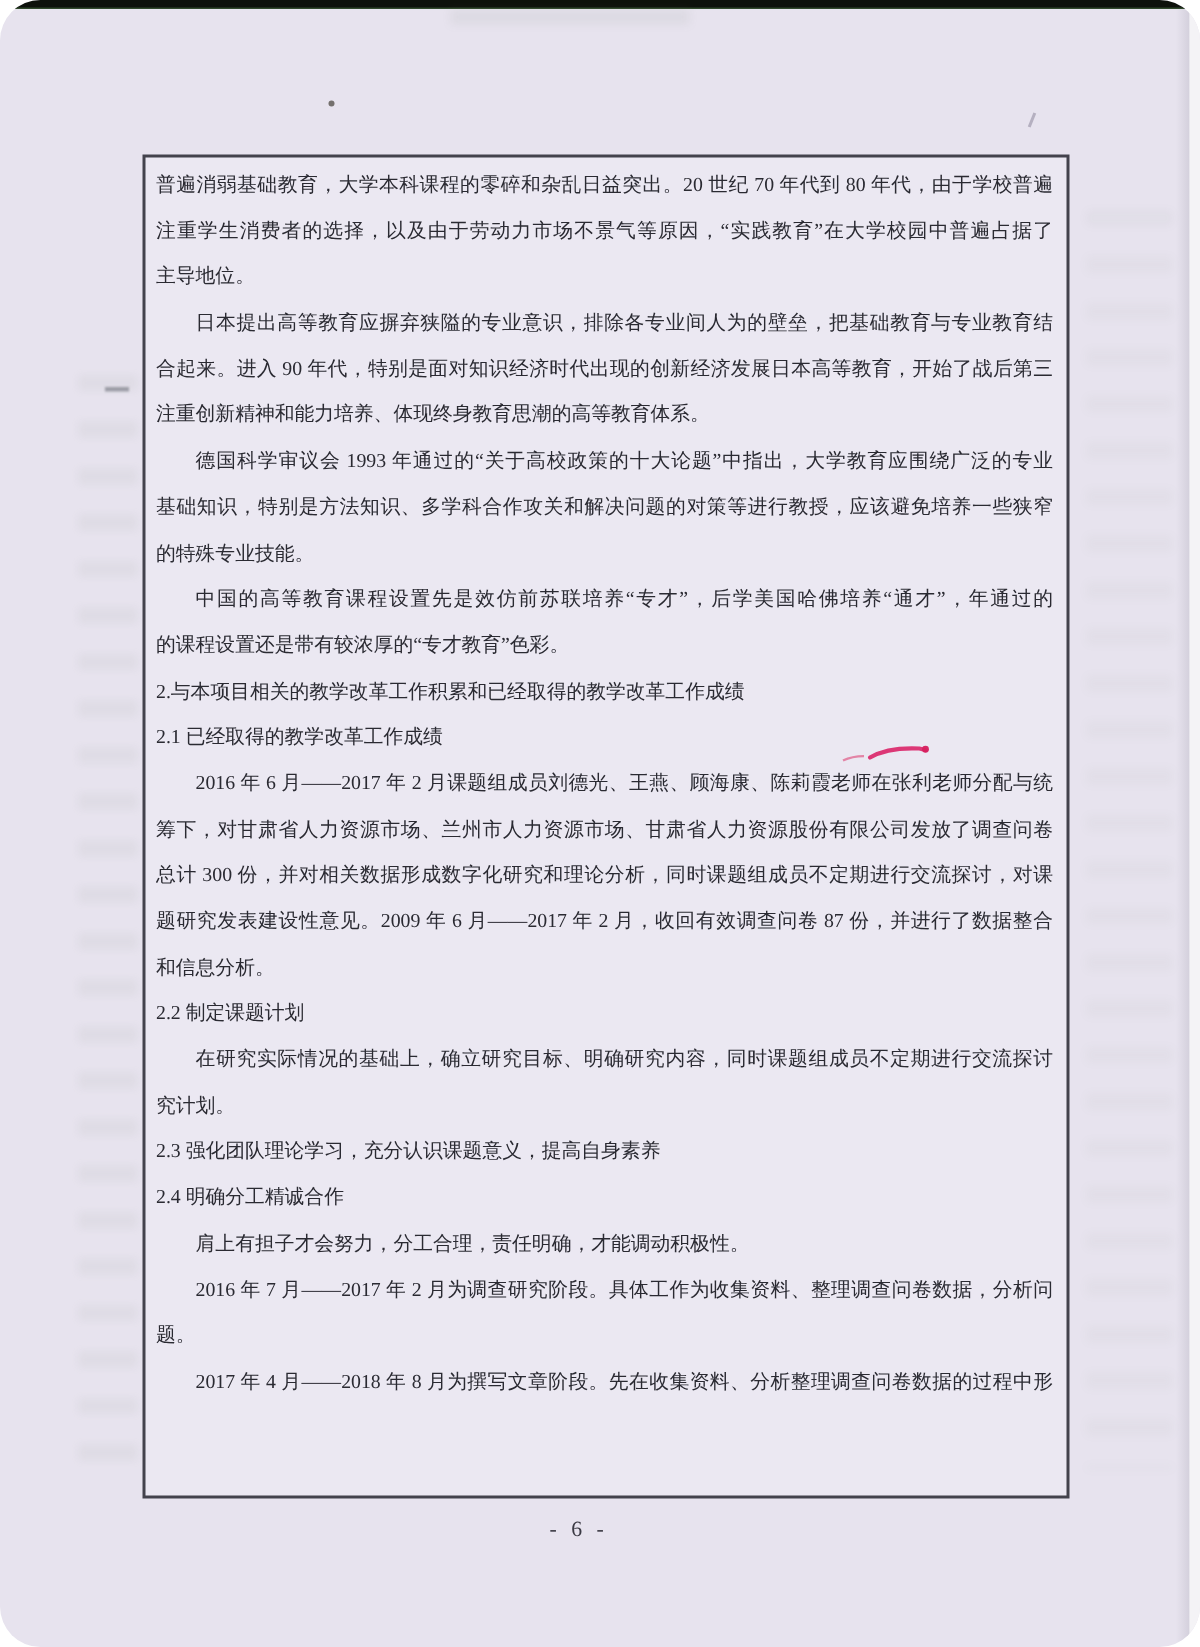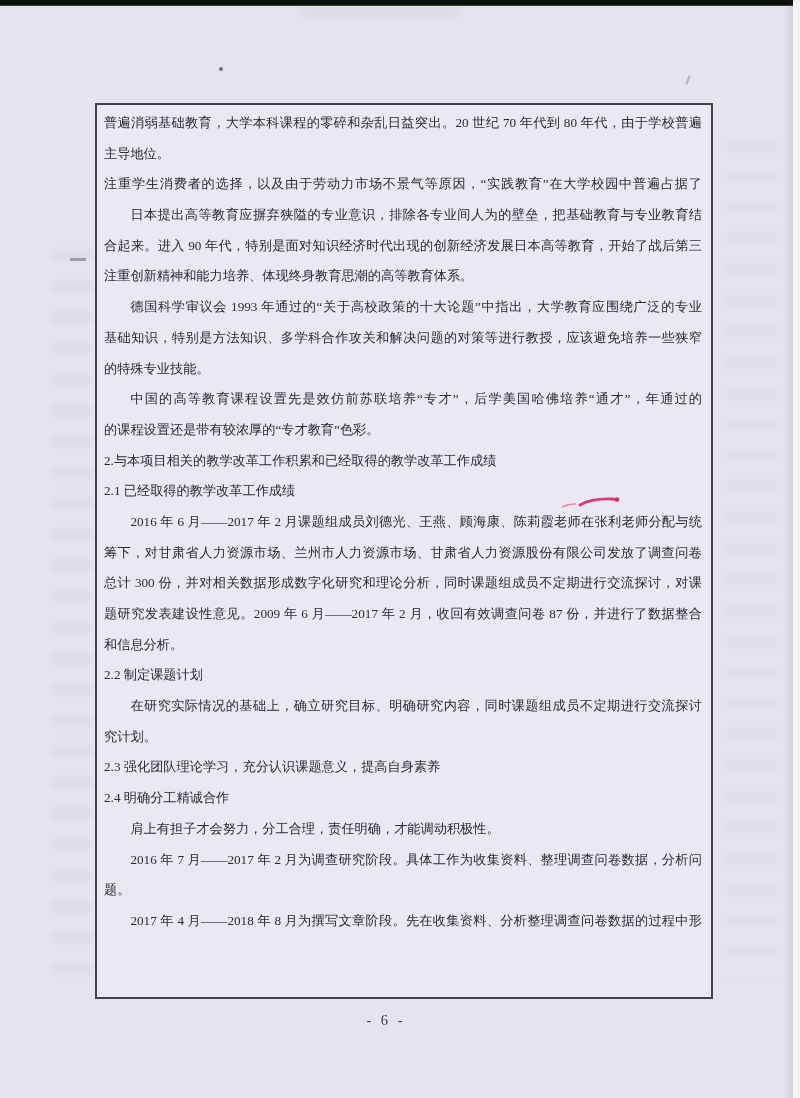--- a/index.html
+++ b/index.html
@@ -3,20 +3,21 @@
 <meta charset="utf-8">
 <style>
   html,body { margin:0; padding:0; }
   .page {
     position: relative;
     width: 800px;
     height: 1098px;
     background: #e7e3ee;
     overflow: hidden;
     font-family: "Liberation Serif", "DejaVu Serif", serif;
+    border-radius: 27px;
   }
   .scan-strip {
     position: absolute; left: 0; top: 0; width: 800px; height: 5px;
     background: #0d110b;
     border-bottom: 1px solid #31492c;
   }
   .edge-white {
     position: absolute; left: 793px; top: 0; width: 7px; height: 1098px;
     background: #f4f3f6;
   }
@@ -90,22 +91,22 @@
   <div class="smudge" style="left:300px; top:6px; width:160px; height:18px; opacity:.55;"></div>
   <div class="smudge" style="left:724px; top:140px; width:58px; height:840px; opacity:.28;"></div>
 
   <div class="speck"></div>
   <div class="slash-mark"></div>
   <div class="tick-mark"></div>
 
   <div class="content-box">
     <div class="text-column">
         <div class="line fill">普遍消弱基础教育，大学本科课程的零碎和杂乱日益突出。20 世纪 70 年代到 80 年代，由于学校普遍</div>
+        <div class="line fill">注重学生消费者的选择，以及由于劳动力市场不景气等原因，“实践教育”在大学校园中普遍占据了</div>
         <div class="line">主导地位。</div>
-        <div class="line fill">注重学生消费者的选择，以及由于劳动力市场不景气等原因，“实践教育”在大学校园中普遍占据了</div>
         <div class="line fill indent">日本提出高等教育应摒弃狭隘的专业意识，排除各专业间人为的壁垒，把基础教育与专业教育结</div>
         <div class="line fill">合起来。进入 90 年代，特别是面对知识经济时代出现的创新经济发展日本高等教育，开始了战后第三</div>
         <div class="line">注重创新精神和能力培养、体现终身教育思潮的高等教育体系。</div>
         <div class="line fill indent">德国科学审议会 1993 年通过的“关于高校政策的十大论题”中指出，大学教育应围绕广泛的专业</div>
         <div class="line fill">基础知识，特别是方法知识、多学科合作攻关和解决问题的对策等进行教授，应该避免培养一些狭窄</div>
         <div class="line">的特殊专业技能。</div>
         <div class="line fill indent">中国的高等教育课程设置先是效仿前苏联培养“专才”，后学美国哈佛培养“通才”，年通过的</div>
         <div class="line">的课程设置还是带有较浓厚的“专才教育”色彩。</div>
         <div class="line">2.与本项目相关的教学改革工作积累和已经取得的教学改革工作成绩</div>
         <div class="line">2.1 已经取得的教学改革工作成绩</div>

